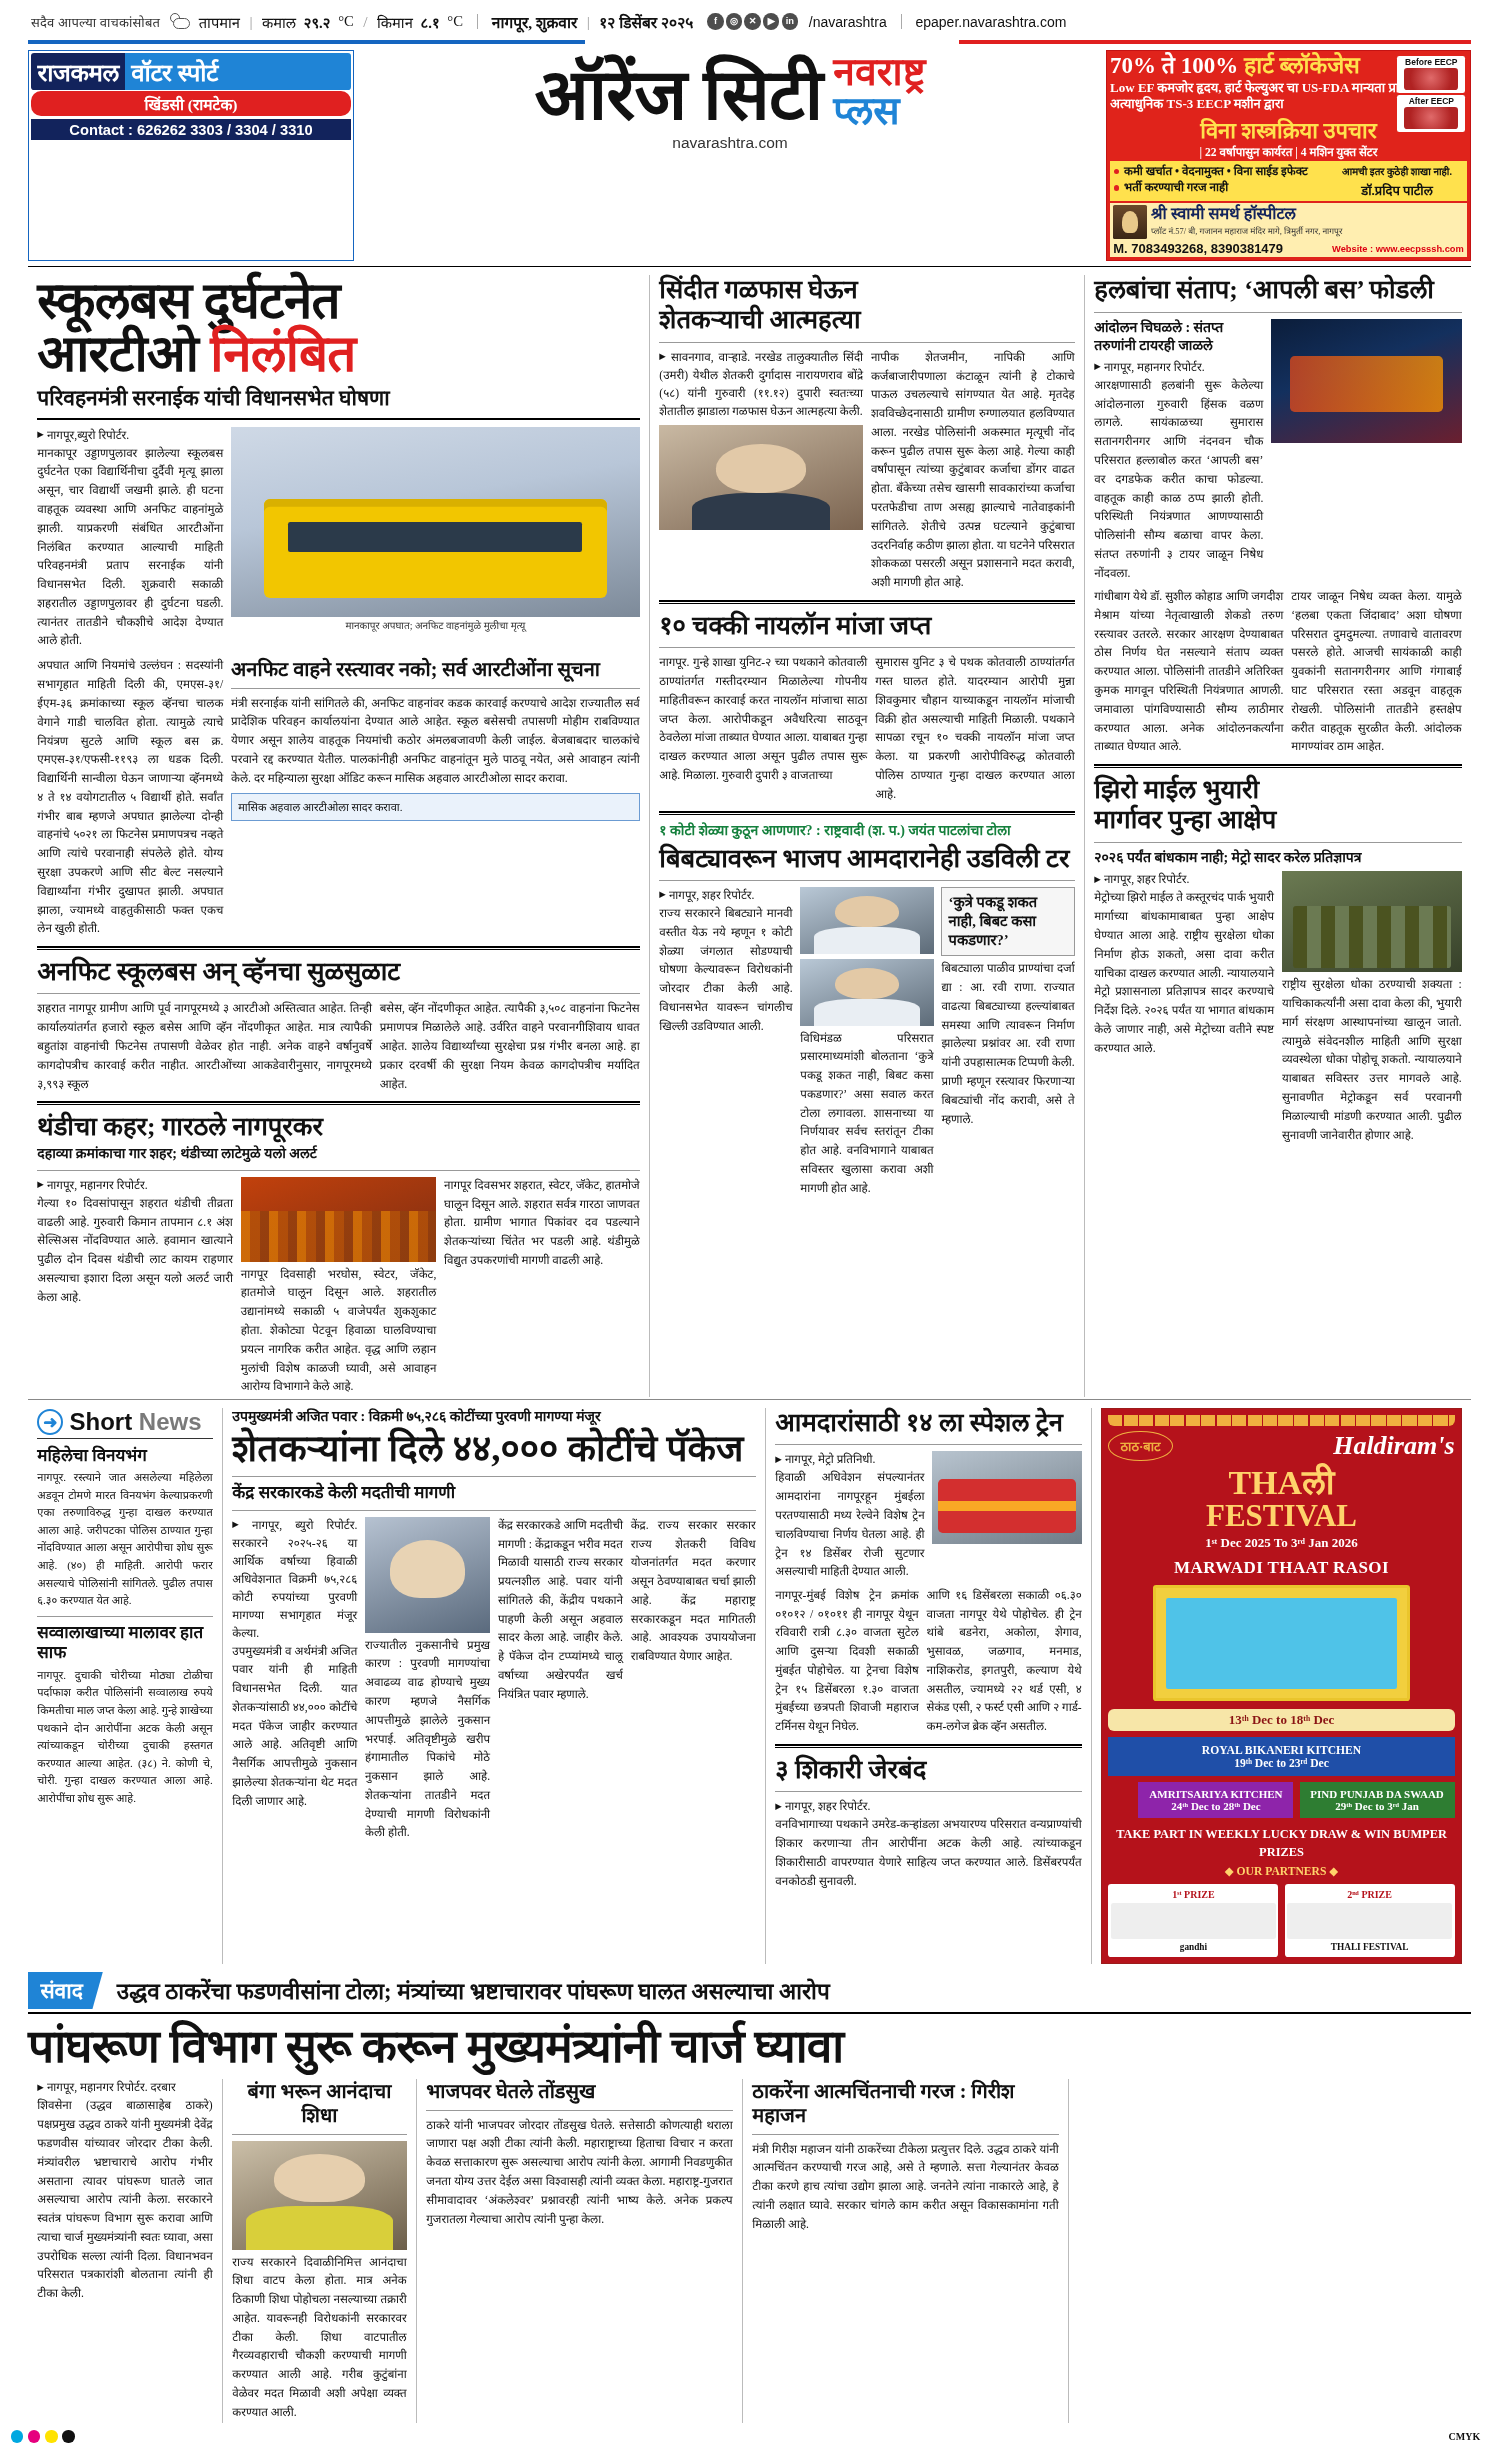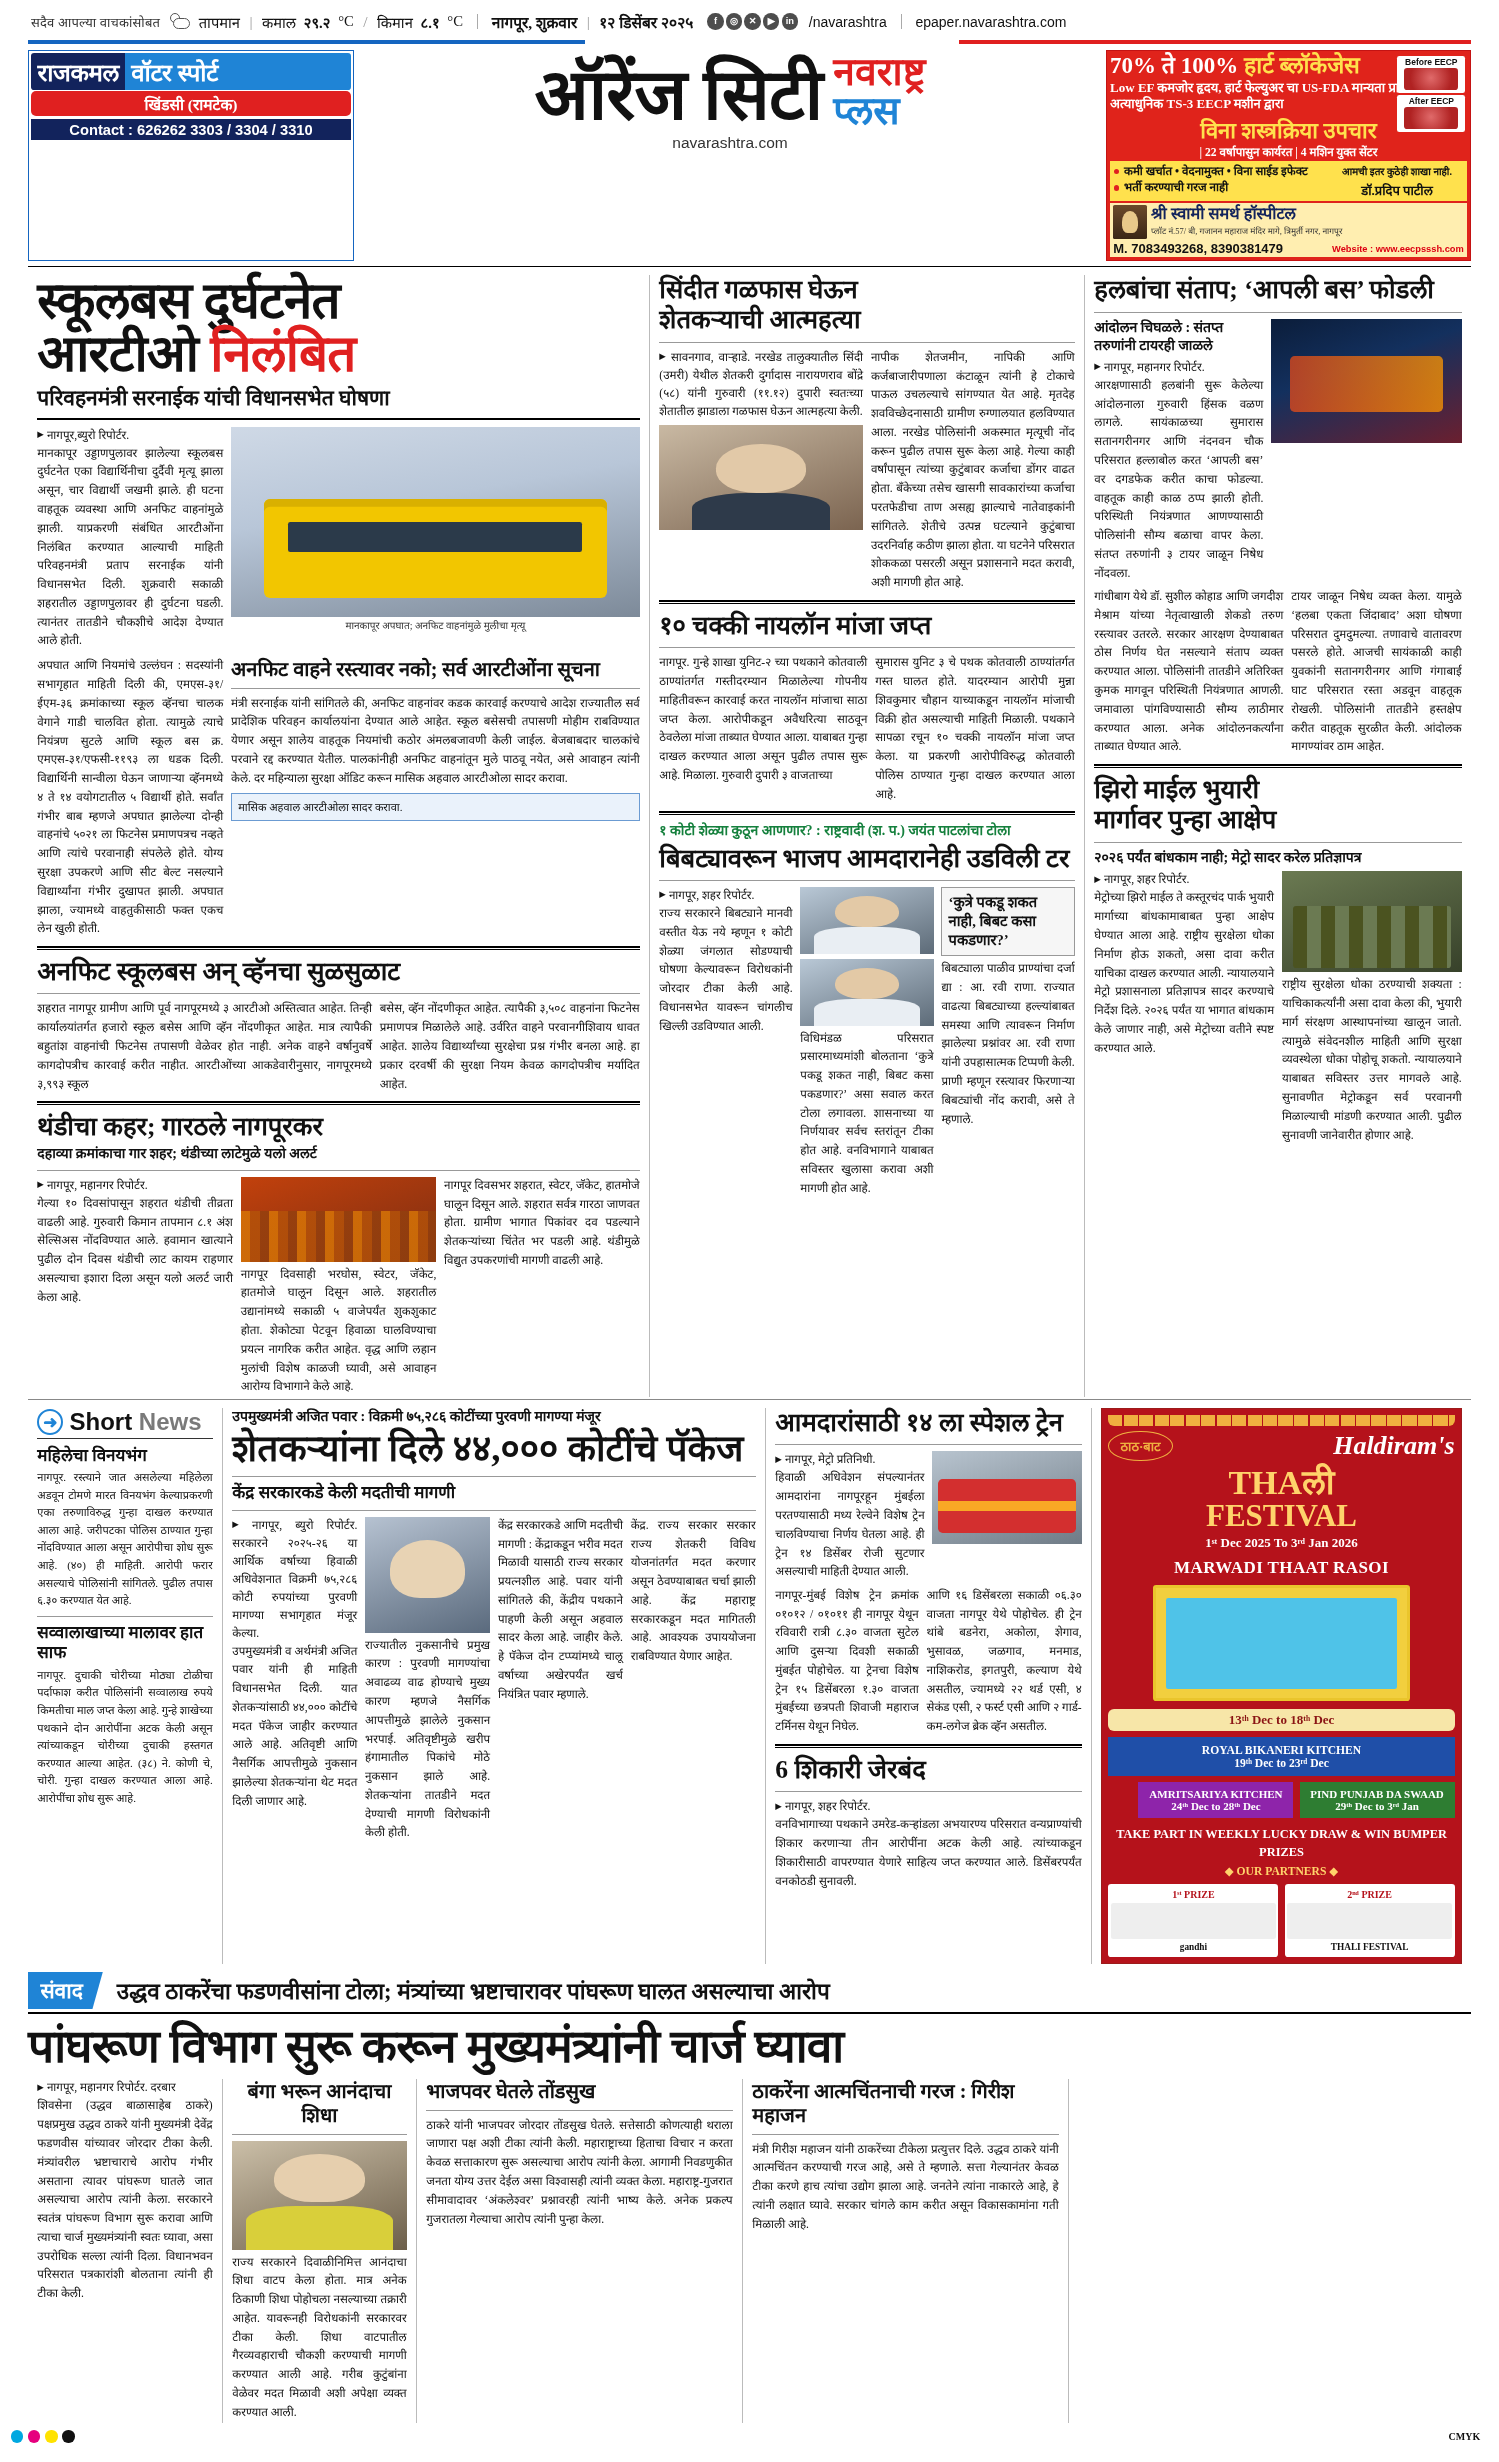--- a/index.html
+++ b/index.html
@@ -42,21 +42,21 @@
   .rule-split .r { flex:0 0 512px; height:3.9px; background:#e02020;}
 
   
   .masthead { display:flex; align-items:stretch; padding: 6.2px 17px 0 17px; gap: 6.2px;}
   .ad-left { flex:0 0 326px; border:1.6px solid #1565c0; background:#fff; padding:2.3px; }
   .adl-top { display:flex; }
   .adl-brand1 { background:#12235c; color:#fff; font-weight:700; font-size:24px; padding:1.6px 6.2px; border-radius:3.1px 0 0 3.1px;
                 font-family:"Liberation Sans", sans-serif; letter-spacing:-0.4px;}
   .adl-brand2 { background:#1f84d6; color:#fff; font-weight:700; font-size:24px; padding:1.6px 6.2px; border-radius:0 3.1px 3.1px 0;
                 font-family:"Liberation Sans", sans-serif; letter-spacing:-0.4px; flex:1;}
-  .adl-sub { background:#e02020; color:#fff; text-align:center; font-weight:700; font-size:15.5px; padding:1.6px; margin-top:1.6px; border-radius:5px;}
+  .adl-sub { background:#e02020; color:#fff; text-align:center; font-weight:700; font-size:15.5px; padding:1.6px; margin-top:1.6px; border-radius:10px;}
   .adl-body { display:flex; gap:4.7px; margin-top:3.1px; align-items:flex-start;}
   .adl-list { flex:0 0 136px; font-size:14px; font-weight:700; line-height:1.55; }
   .adl-list li { list-style:none; position:relative; padding-left:11.6px; }
   .adl-list li:before { content:""; position:absolute; left:0; top:6.2px; width:7px;height:7px;border-radius:50%;background:#e02020;}
   .adl-photo { flex:1 1 auto; height:93px; border-radius:1.6px;
     background:
       linear-gradient(to bottom, #2f7d32 0%, #4caf50 36%, #cfa14a 45%, #d7b05a 56%, #3e7fbf 58%, #2f6fae 100%);
     position:relative; overflow:hidden;}
   .adl-photo .hut { position:absolute; left:26%; top:44%; width:48%; height:22%; background:#f2d23c; border-top:4.7px solid #e0b62b;}
   .adl-photo .boat1 { position:absolute; left:22%; bottom:8%; width:22%; height:14%; background:#f3d43f; border-radius:40% 60% 8% 8%;}
@@ -522,21 +522,21 @@
         </div>
         <div>
           <div class="photo ph-train" style="height:93px;"></div>
         </div>
       </div>
       <div class="two-up" style="margin-top:4.7px;">
         <p class="body-text">नागपूर-मुंबई विशेष ट्रेन क्रमांक ०१०१२ / ०१०११ ही नागपूर येथून रविवारी रात्री ८.३० वाजता सुटेल आणि दुसऱ्या दिवशी सकाळी मुंबईत पोहोचेल. या ट्रेनचा विशेष ट्रेन १५ डिसेंबरला १.३० वाजता मुंबईच्या छत्रपती शिवाजी महाराज टर्मिनस येथून निघेल.</p>
         <p class="body-text">आणि १६ डिसेंबरला सकाळी ०६.३० वाजता नागपूर येथे पोहोचेल. ही ट्रेन थांबे बडनेरा, अकोला, शेगाव, भुसावळ, जळगाव, मनमाड, नाशिकरोड, इगतपुरी, कल्याण येथे असतील, ज्यामध्ये २२ थर्ड एसी, ४ सेकंड एसी, २ फर्स्ट एसी आणि २ गार्ड-कम-लगेज ब्रेक व्हॅन असतील.</p>
       </div>
       <div class="hr-dbl"></div>
-      <h2 class="head2">6 शिकारी जेरबंद</h2>
+      <h2 class="head2">३ शिकारी जेरबंद</h2>
       <div class="hr-thin"></div>
       <p class="byline"><span class="loc">नागपूर, शहर रिपोर्टर.</span></p>
       <p class="body-text">वनविभागाच्या पथकाने उमरेड-कऱ्हांडला अभयारण्य परिसरात वन्यप्राण्यांची शिकार करणाऱ्या तीन आरोपींना अटक केली आहे. त्यांच्याकडून शिकारीसाठी वापरण्यात येणारे साहित्य जप्त करण्यात आले. डिसेंबरपर्यंत वनकोठडी सुनावली.</p>
     </div>
 
     <div class="col" style="flex:1 1 auto;">
       <div class="haldiram">
         <div class="hal-scallop"></div>
         <div class="hal-top">
           <span class="hal-logo">ठाठ·बाट</span>

